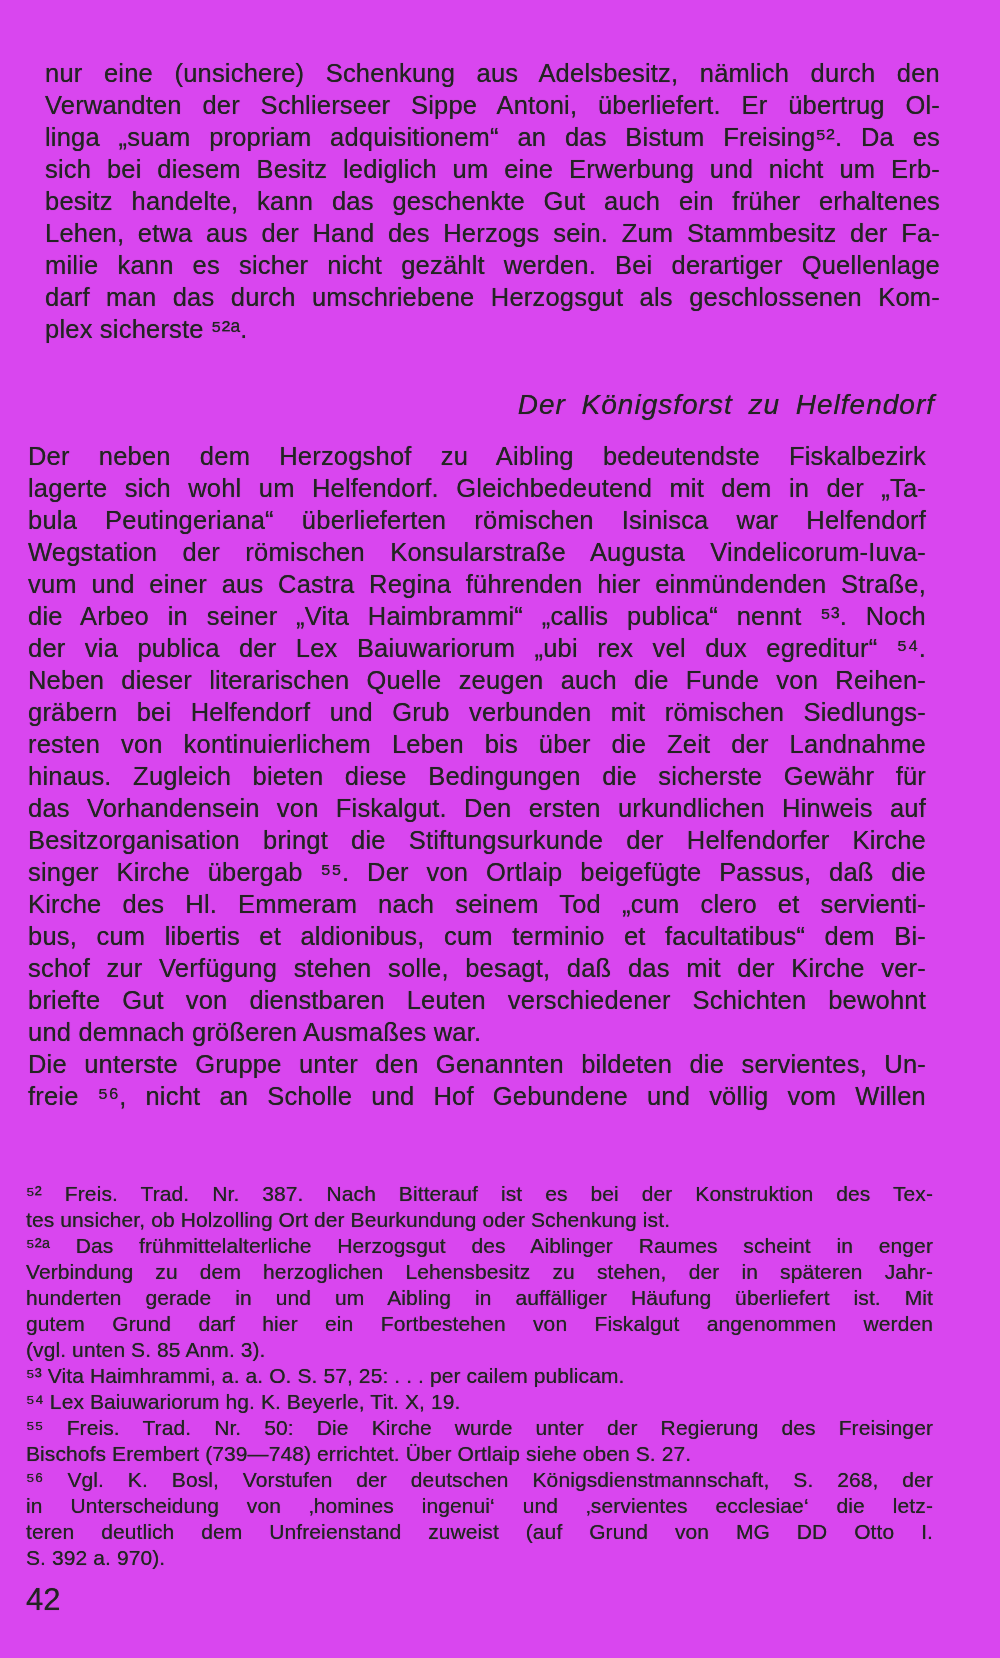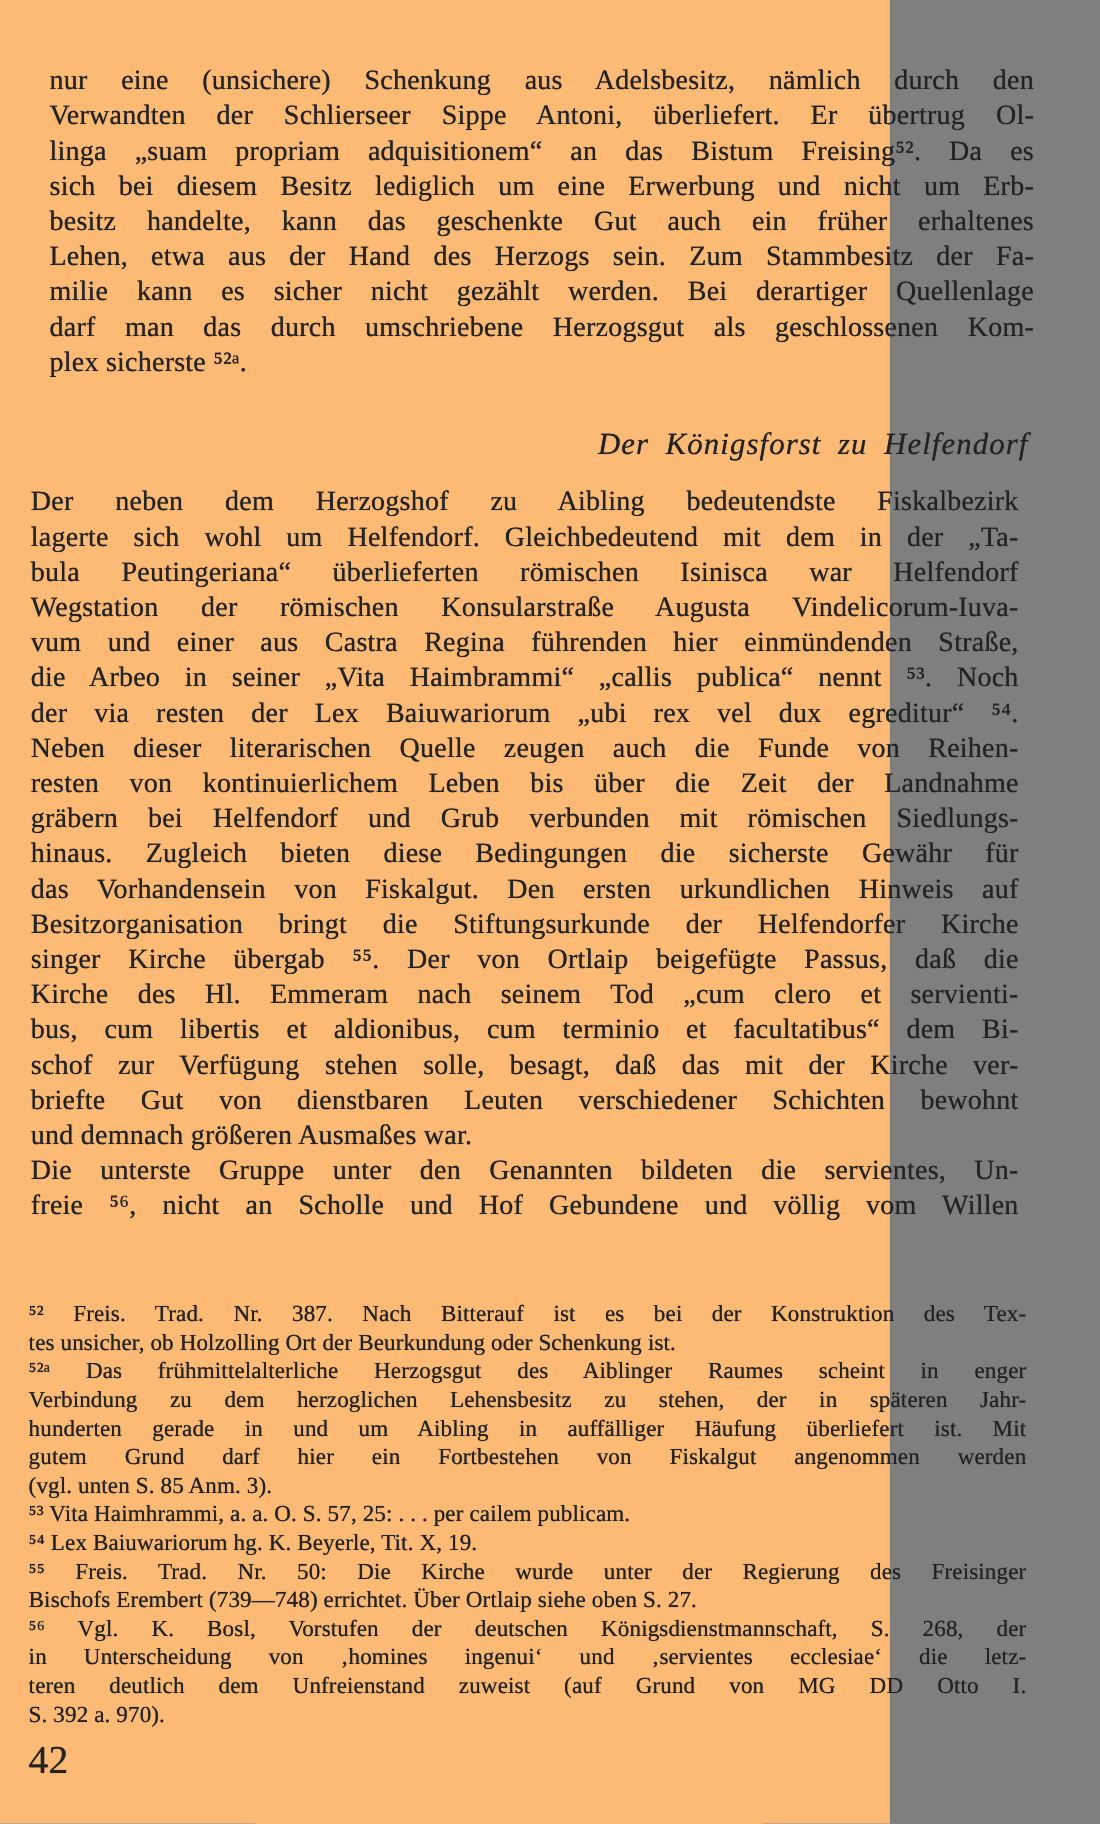--- a/index.html
+++ b/index.html
@@ -5,24 +5,24 @@
   html, body {
     margin: 0;
     padding: 0;
     width: 1000px;
     height: 1658px;
     background: #7f7f7f;
     overflow: hidden;
   }
   .page {
     position: relative;
-    width: 809px;
+    width: 1000px;
     height: 1658px;
-    background: #fdba74;
-    font-family: Liberation Serif, serif;
+    background: #d946ef;
+    font-family: Liberation Sans, sans-serif;
     color: #232323;
     text-shadow: 0 0 0.7px #3a3a3a;
   }
   .block { position: absolute; }
   .para .ln {
     font-size: 25.5px;
     line-height: 32px;
     text-align: justify;
     text-align-last: justify;
     letter-spacing: 0.2px;
@@ -46,21 +46,21 @@
   .footnotes .ln {
     font-size: 21px;
     line-height: 26px;
     text-align: justify;
     text-align-last: justify;
     letter-spacing: 0.1px;
   }
   .footnotes .ln.e { text-align-last: left; }
   .pagenum {
     top: 1584px; left: 26px;
-    font-size: 36px;
+    font-size: 31px;
     line-height: 32px;
   }
 </style>
 </head>
 <body>
 
 <div class="page">
 
   <div class="block para p1">
     <div class="ln">nur eine (unsichere) Schenkung aus Adelsbesitz, nämlich durch den</div>
@@ -78,24 +78,24 @@
     <h2 class="heading">Der Königsforst zu Helfendorf</h2>
   </div>
 
   <div class="block para p2">
     <div class="ln">Der neben dem Herzogshof zu Aibling bedeutendste Fiskalbezirk</div>
     <div class="ln">lagerte sich wohl um Helfendorf. Gleichbedeutend mit dem in der „Ta-</div>
     <div class="ln">bula Peutingeriana“ überlieferten römischen Isinisca war Helfendorf</div>
     <div class="ln">Wegstation der römischen Konsularstraße Augusta Vindelicorum-Iuva-</div>
     <div class="ln">vum und einer aus Castra Regina führenden hier einmündenden Straße,</div>
     <div class="ln">die Arbeo in seiner „Vita Haimbrammi“ „callis publica“ nennt ⁵³. Noch</div>
-    <div class="ln">der via resten der Lex Baiuwariorum „ubi rex vel dux egreditur“ ⁵⁴.</div>
+    <div class="ln">der via publica der Lex Baiuwariorum „ubi rex vel dux egreditur“ ⁵⁴.</div>
     <div class="ln">Neben dieser literarischen Quelle zeugen auch die Funde von Reihen-</div>
+    <div class="ln">gräbern bei Helfendorf und Grub verbunden mit römischen Siedlungs-</div>
     <div class="ln">resten von kontinuierlichem Leben bis über die Zeit der Landnahme</div>
-    <div class="ln">gräbern bei Helfendorf und Grub verbunden mit römischen Siedlungs-</div>
     <div class="ln">hinaus. Zugleich bieten diese Bedingungen die sicherste Gewähr für</div>
     <div class="ln">das Vorhandensein von Fiskalgut. Den ersten urkundlichen Hinweis auf</div>
     <div class="ln">Besitzorganisation bringt die Stiftungsurkunde der Helfendorfer Kirche</div>
     <div class="ln">singer Kirche übergab ⁵⁵. Der von Ortlaip beigefügte Passus, daß die</div>
     <div class="ln">Kirche des Hl. Emmeram nach seinem Tod „cum clero et servienti-</div>
     <div class="ln">bus, cum libertis et aldionibus, cum terminio et facultatibus“ dem Bi-</div>
     <div class="ln">schof zur Verfügung stehen solle, besagt, daß das mit der Kirche ver-</div>
     <div class="ln">briefte Gut von dienstbaren Leuten verschiedener Schichten bewohnt</div>
     <div class="ln e">und demnach größeren Ausmaßes war.</div>
     <div class="ln">Die unterste Gruppe unter den Genannten bildeten die servientes, Un-</div>

